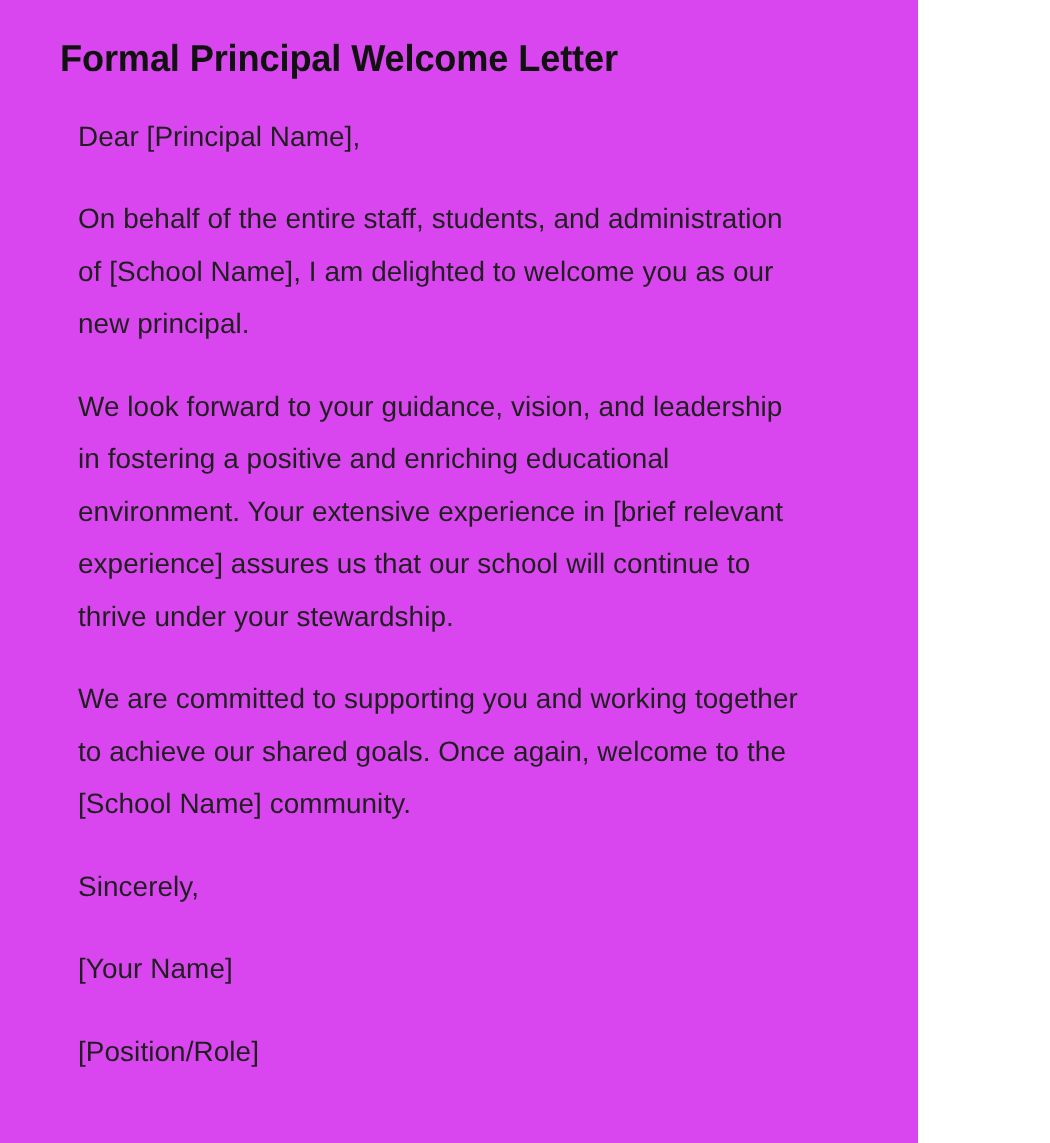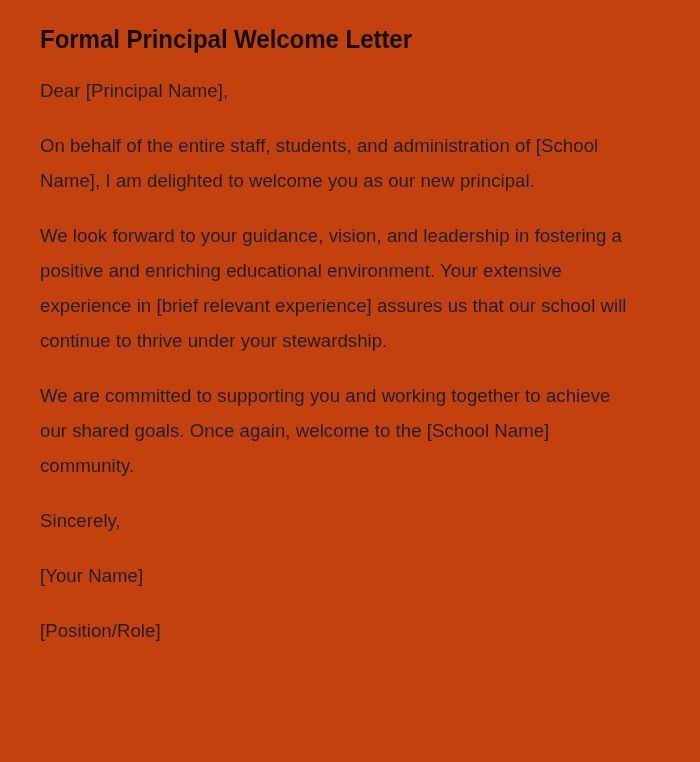--- a/index.html
+++ b/index.html
@@ -12,41 +12,41 @@
     width: 700px;
     height: 762px;
     overflow: hidden;
     font-family: "Liberation Sans", "DejaVu Sans", sans-serif;
     color: #1a1a1a;
     -webkit-font-smoothing: antialiased;
   }
 
   .letter-page {
     box-sizing: border-box;
-    width: 700px;
+    width: 612px;
     height: 762px;
-    background: #c2410c;
+    background: #d946ef;
     padding: 22px 65px 0 40px;
   }
 
   .letter-title {
     margin: 0 0 0 0;
     padding: 0;
     font-family: "Liberation Sans Narrow", "Liberation Sans", "DejaVu Sans", sans-serif;
     font-size: 25px;
     font-weight: 700;
     line-height: 34px;
     letter-spacing: -0.1px;
     color: #111111;
     transform: scaleX(0.965);
     transform-origin: left center;
   }
 
   .letter-body {
-    margin: 0;
+    margin: 12px;
     padding: 0;
   }
 
   .letter-paragraph {
     margin: 0;
     padding: 0;
     font-size: 18.7px;
     font-weight: 400;
     line-height: 35px;
     color: #1f1f1f;

